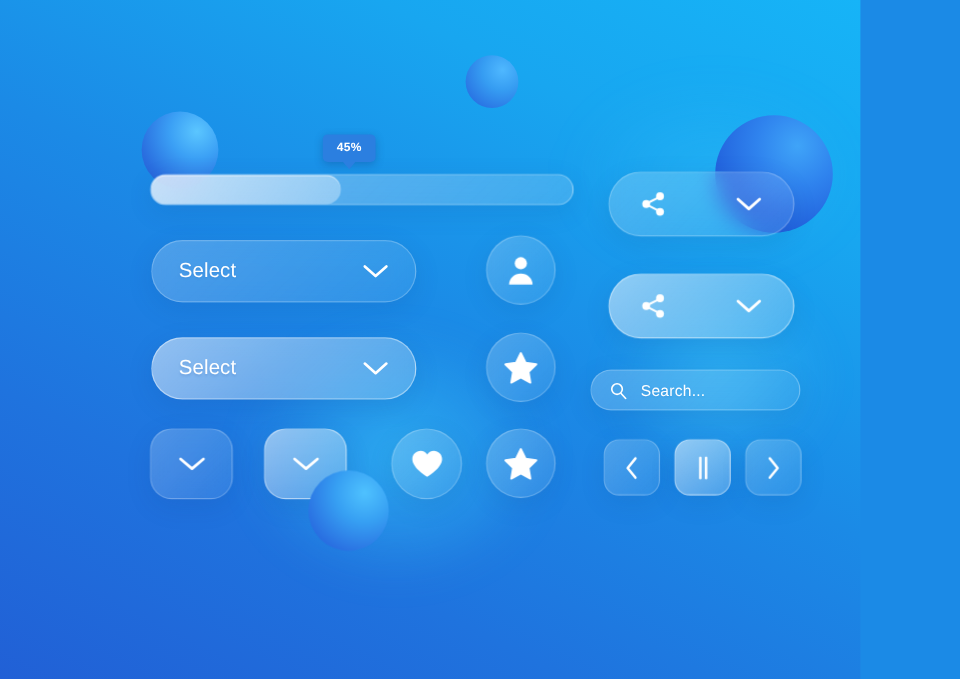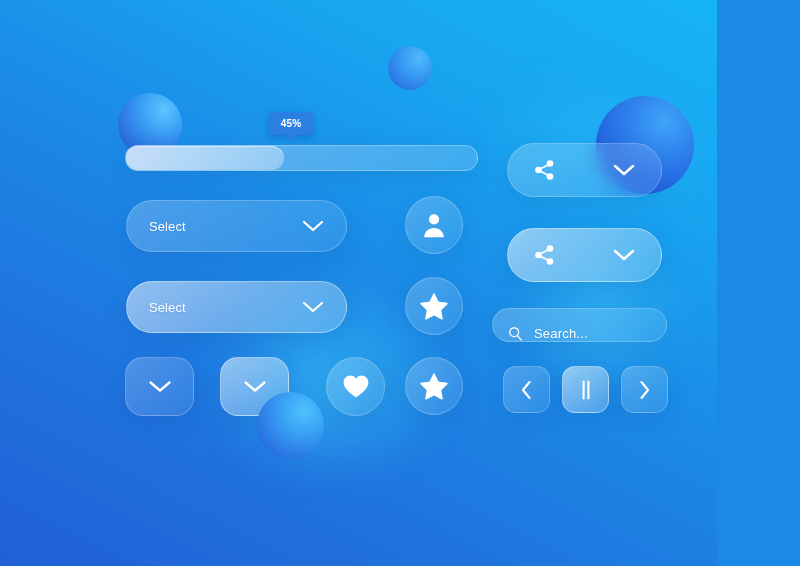--- a/index.html
+++ b/index.html
@@ -117,21 +117,21 @@
     border-top:7px solid #2b7fe0;
   }
 
   
   .select-pill {
     border-radius:26px;
     padding:0 22px;
     justify-content:space-between;
   }
   .select-pill .label {
-    color:#ffffff; font-size:13px; font-weight:400;
+    color:#ffffff; font-size:17px; font-weight:400;
     letter-spacing:0.1px;
     text-shadow:0 1px 2px rgba(30,80,160,0.18);
   }
   #select-1 { left:126px; top:200px; width:221px; height:52px; }
   #select-2 { left:126px; top:281px; width:221px; height:52px; }
 
   
   .share-pill {
     border-radius:28px;
     padding:0 26px;
@@ -139,21 +139,20 @@
   }
   #share-1 { left:507px; top:143px; width:155px; height:54px; }
   #share-2 { left:507px; top:228px; width:155px; height:54px; }
 
   
   #search-bar {
     left:492px; top:308px; width:175px; height:34px;
     border-radius:17px;
     padding:0 15px;
     gap:11px;
-    align-items:flex-end;
   }
   #search-text {
     color:#ffffff; font-size:13px; letter-spacing:0.2px;
     text-shadow:0 1px 2px rgba(30,80,160,0.18);
   }
 
   
   .circle-btn {
     border-radius:50%;
     justify-content:center;

